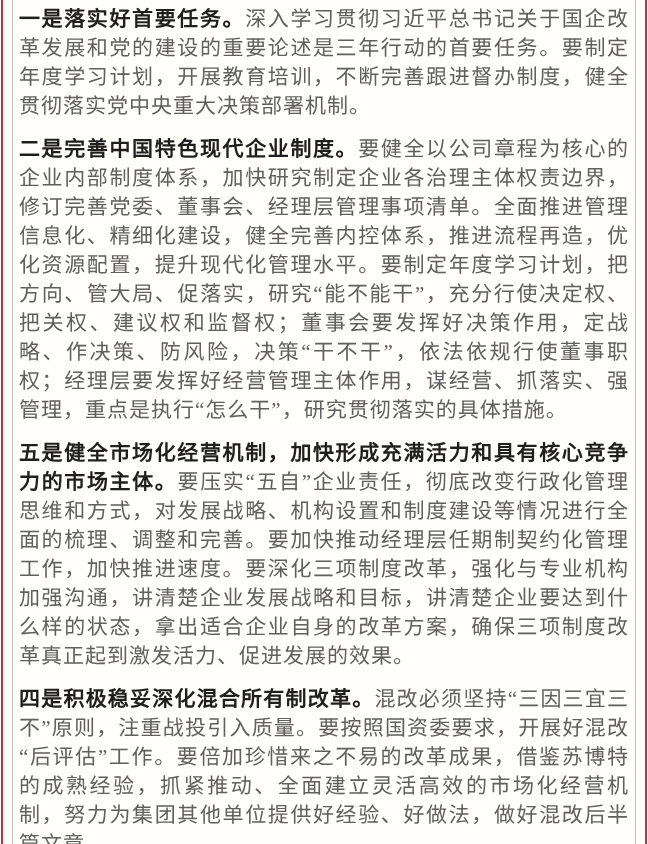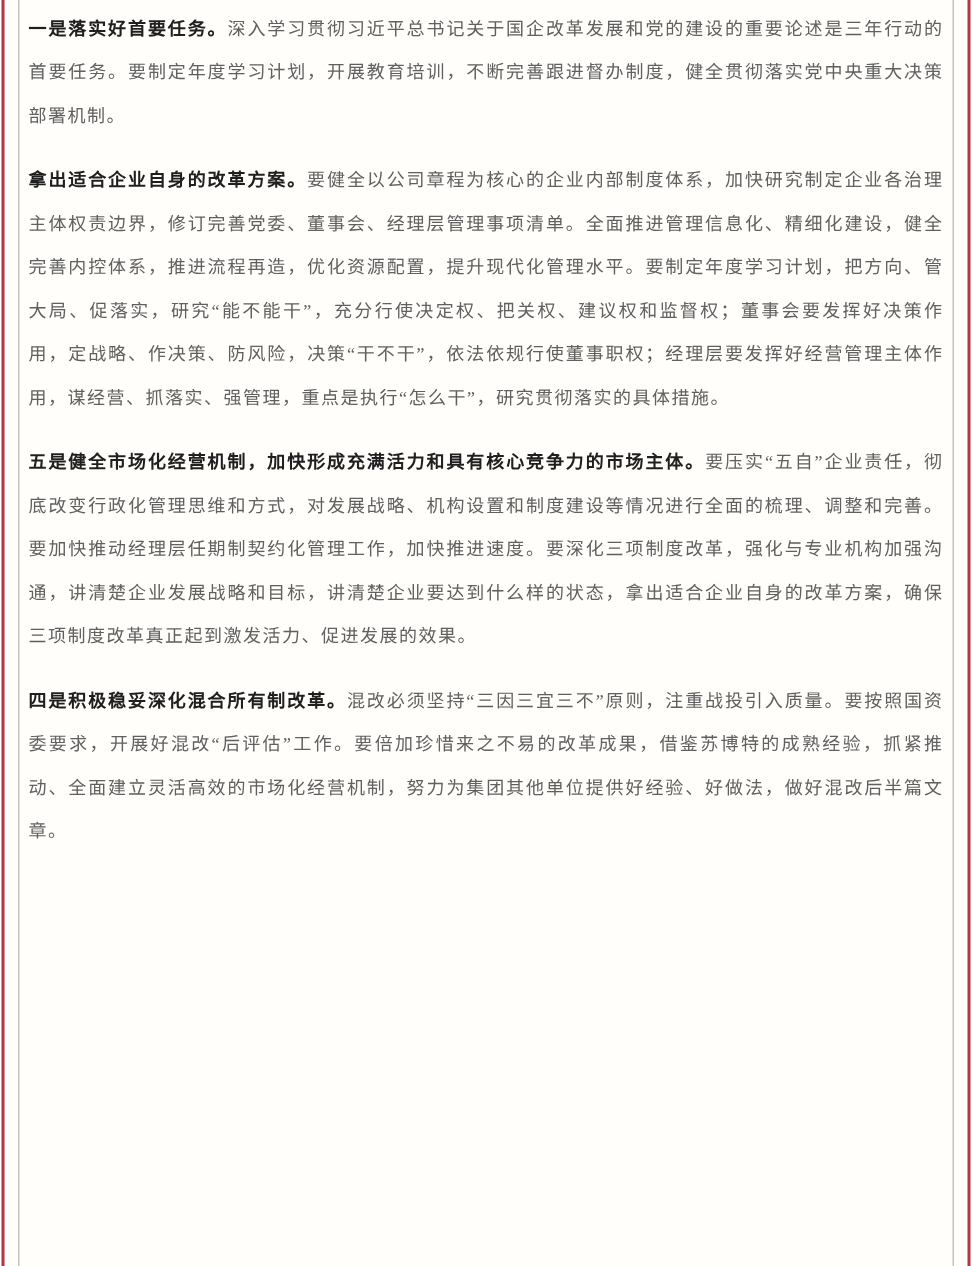--- a/index.html
+++ b/index.html
@@ -21,21 +21,21 @@
   .inner {
     box-sizing: border-box;
     height: 844px;
     margin: 0 9px;
     border-left: 1px solid #c2c2c2;
     border-right: 1px solid #c2c2c2;
     padding: 5px 6px 0 6px;
   }
   .doc {
     font-family: "Liberation Serif", "DejaVu Serif", serif;
-    font-size: 12px;
+    font-size: 21px;
     line-height: 29px;
     letter-spacing: 1px;
     color: #606060;
     text-align: justify;
     text-justify: inter-ideograph;
   }
   .doc p {
     margin: 0 0 14px 0;
     word-break: break-all;
   }
@@ -46,21 +46,21 @@
   }
 </style>
 </head>
 <body>
 
 <div class="frame">
   <div class="inner doc">
 
     <p><span class="lead">一是落实好首要任务。</span><span>深入学习贯彻习近平总书记关于国企改革发展和党的建设的重要论述是三年行动的首要任务。要制定年度学习计划，开展教育培训，不断完善跟进督办制度，健全贯彻落实党中央重大决策部署机制。</span></p>
 
-    <p><span class="lead">拿出适合企业自身的改革方案。</span><span>要健全以公司章程为核心的企业内部制度体系，加快研究制定企业各治理主体权责边界，修订完善党委、董事会、经理层管理事项清单。全面推进管理信息化、精细化建设，健全完善内控体系，推进流程再造，优化资源配置，提升现代化管理水平。要制定年度学习计划，把方向、管大局、促落实，研究“能不能干”，充分行使决定权、把关权、建议权和监督权；董事会要发挥好决策作用，定战略、作决策、防风险，决策“干不干”，依法依规行使董事职权；经理层要发挥好经营管理主体作用，谋经营、抓落实、强管理，重点是执行“怎么干”，研究贯彻落实的具体措施。</span></p>
+    <p><span class="lead">二是完善中国特色现代企业制度。</span><span>要健全以公司章程为核心的企业内部制度体系，加快研究制定企业各治理主体权责边界，修订完善党委、董事会、经理层管理事项清单。全面推进管理信息化、精细化建设，健全完善内控体系，推进流程再造，优化资源配置，提升现代化管理水平。要制定年度学习计划，把方向、管大局、促落实，研究“能不能干”，充分行使决定权、把关权、建议权和监督权；董事会要发挥好决策作用，定战略、作决策、防风险，决策“干不干”，依法依规行使董事职权；经理层要发挥好经营管理主体作用，谋经营、抓落实、强管理，重点是执行“怎么干”，研究贯彻落实的具体措施。</span></p>
 
 
     <p><span class="lead">五是健全市场化经营机制，加快形成充满活力和具有核心竞争力的市场主体。</span><span>要压实“五自”企业责任，彻底改变行政化管理思维和方式，对发展战略、机构设置和制度建设等情况进行全面的梳理、调整和完善。要加快推动经理层任期制契约化管理工作，加快推进速度。要深化三项制度改革，强化与专业机构加强沟通，讲清楚企业发展战略和目标，讲清楚企业要达到什么样的状态，拿出适合企业自身的改革方案，确保三项制度改革真正起到激发活力、促进发展的效果。</span></p>
 
     <p><span class="lead">四是积极稳妥深化混合所有制改革。</span><span>混改必须坚持“三因三宜三不”原则，注重战投引入质量。要按照国资委要求，开展好混改“后评估”工作。要倍加珍惜来之不易的改革成果，借鉴苏博特的成熟经验，抓紧推动、全面建立灵活高效的市场化经营机制，努力为集团其他单位提供好经验、好做法，做好混改后半篇文章。</span></p>
 
   </div>
 </div>
 
 </body></html>

